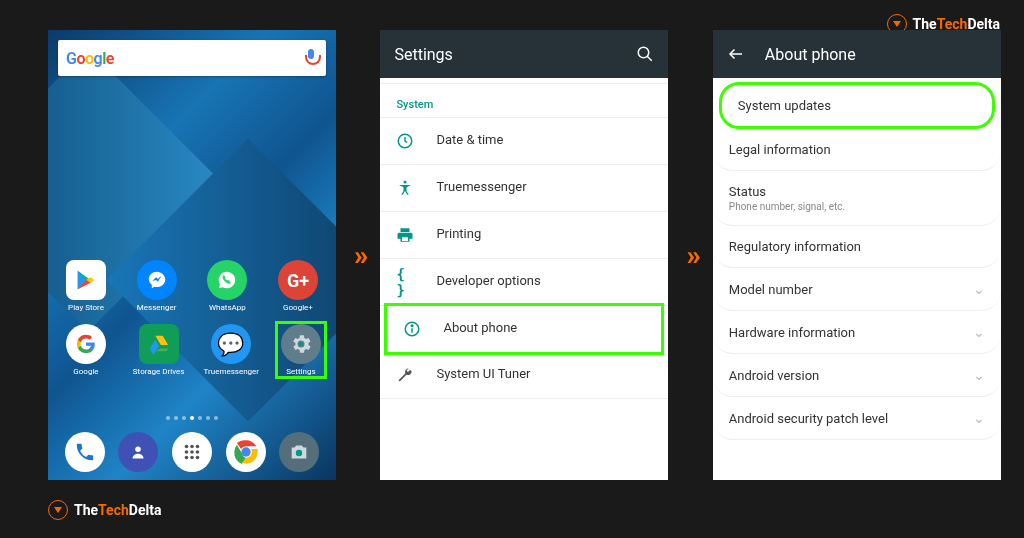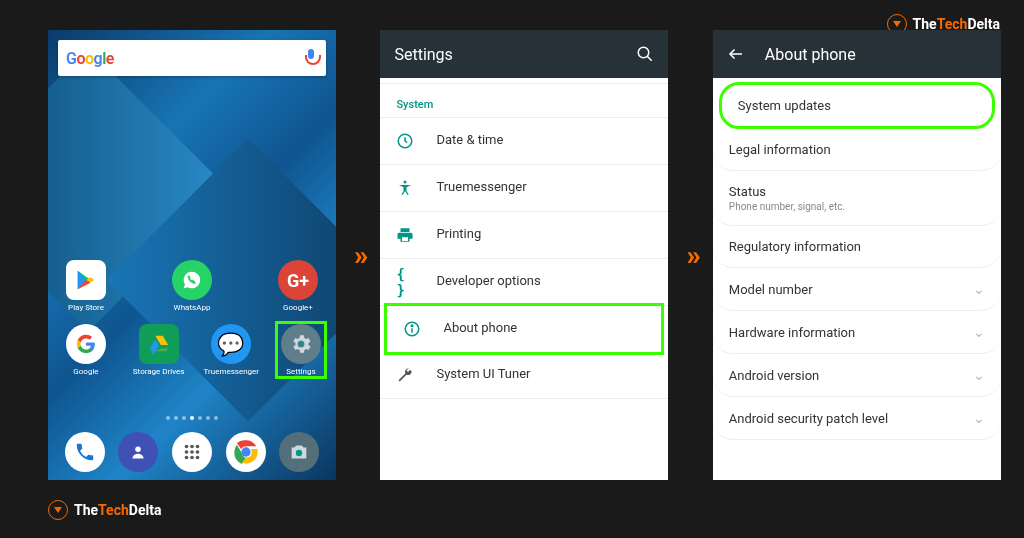--- a/index.html
+++ b/index.html
@@ -240,20 +240,29 @@
               <svg width="22" height="22" viewBox="0 0 24 24">
                 <path d="M3 2l14 10L3 22z" fill="#00c853"></path>
                 <path d="M3 2l9 10-9 10z" fill="#2196f3"></path>
                 <path d="M12 12l5-3 4 3-4 3z" fill="#ffc107"></path>
                 <path d="M12 12l5 3L3 22z" fill="#f44336"></path>
               </svg>
             </div>
             <span>Play Store</span>
           </div>
           <div class="app">
+            <div class="app-icon ic-mess">
+              <svg width="22" height="22" viewBox="0 0 24 24" fill="#fff">
+                <path d="M12 3C7 3 3 6.6 3 11c0 2.5 1.3 4.7 3.3 6.2V21l3-1.7c.9.2 1.8.4 2.7.4 5 0 9-3.6 9-8S17 3 12 3z"></path>
+                <path d="M7 13l4-4 2 2 4-4-4 7-2-2z" fill="#0084ff"></path>
+              </svg>
+            </div>
+            <span>Messenger</span>
+          </div>
+          <div class="app">
             <div class="app-icon ic-wa">
               <svg width="22" height="22" viewBox="0 0 24 24" fill="#fff">
                 <path d="M12 3a9 9 0 00-7.7 13.7L3 21l4.4-1.2A9 9 0 1012 3zm4.3 12.2c-.2.5-1.2 1-1.7 1-1.5.1-3.5-1.2-4.8-2.5s-2.6-3.3-2.5-4.8c0-.5.5-1.5 1-1.7.3-.1.7-.1.9.1l1 1.5c.1.2.1.5-.1.7l-.5.6c.6 1 1.5 1.9 2.5 2.5l.6-.5c.2-.2.5-.2.7-.1l1.5 1c.2.2.2.6.1.9z"></path>
               </svg>
             </div>
             <span>WhatsApp</span>
           </div>
           <div class="app">
             <div class="app-icon ic-gp">
               <span style="color:#fff;font-size:18px;font-weight:700">G+</span>

